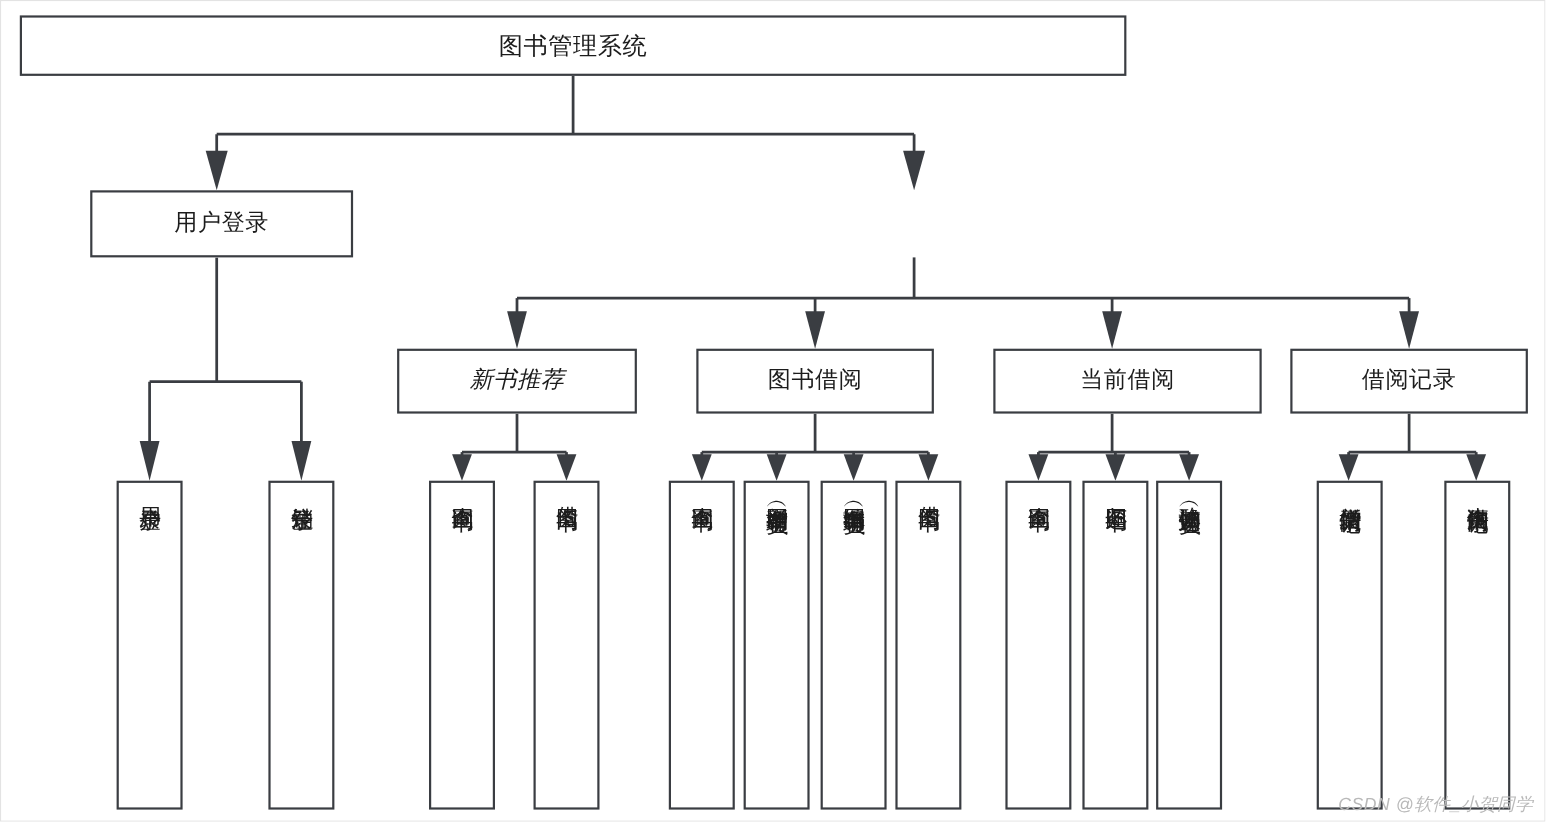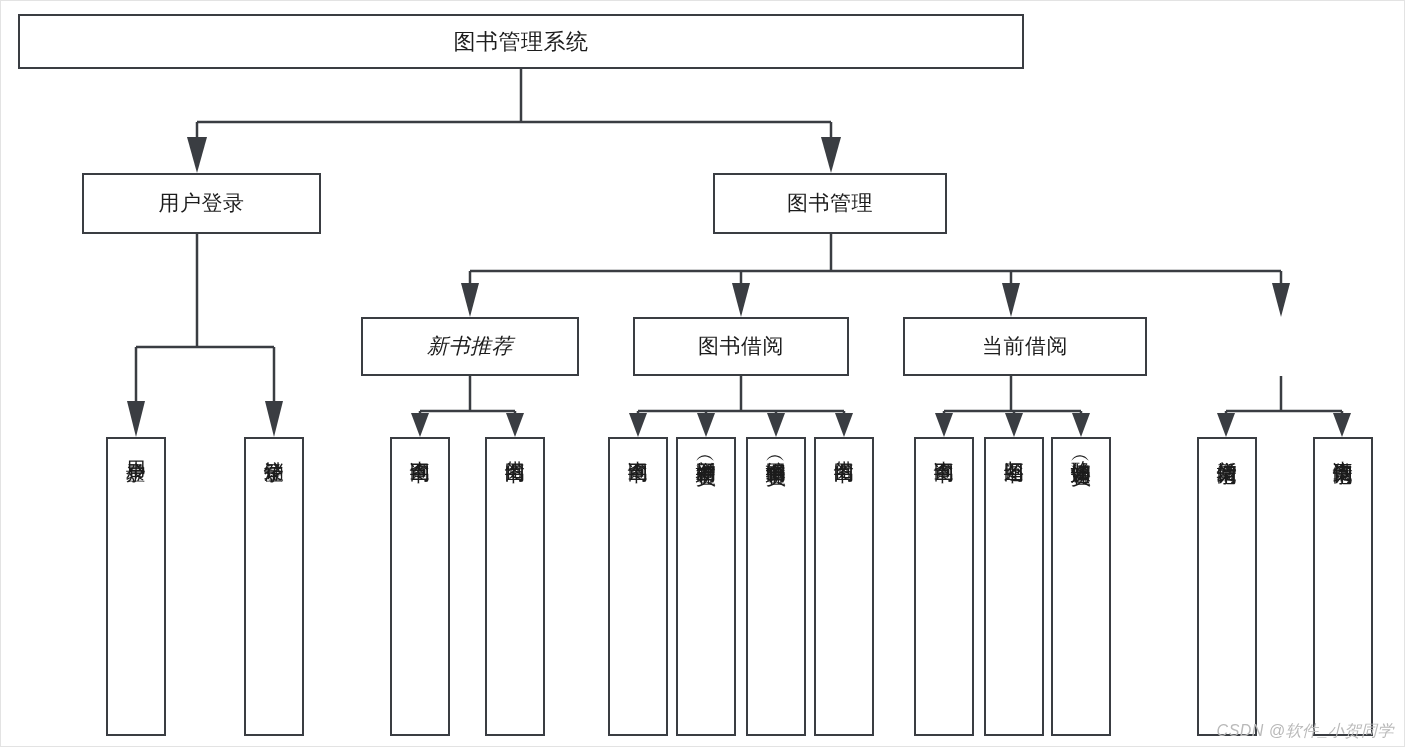--- a/index.html
+++ b/index.html
@@ -148,36 +148,36 @@
   </svg>
 
   <div class="node root" style="left:17px; top:13px; width:1006px; height:55px;">
     <span class="label">图书管理系统</span>
   </div>
 
   <div class="node" style="left:81px; top:172px; width:239px; height:61px;">
     <span class="label">用户登录</span>
   </div>
 
-  <div class="node" style="left:712px; top:172px; width:234px; height:61px;">
-    <span class="label">图书管理</span>
-  </div>
 
   <div class="node" style="left:360px; top:316px; width:218px; height:59px;font-style:italic;">
     <span class="label">新书推荐</span>
   </div>
 
   <div class="node" style="left:632px; top:316px; width:216px; height:59px;">
     <span class="label">图书借阅</span>
   </div>
 
   <div class="node" style="left:902px; top:316px; width:244px; height:59px;">
     <span class="label">当前借阅</span>
   </div>
 
+  <div class="node" style="left:1172px; top:316px; width:216px; height:59px;">
+    <span class="label">借阅记录</span>
+  </div>
 
   <div class="node vertical" style="left:105px; top:436px; width:60px; height:299px;">
     <span class="label">用户登录</span>
   </div>
 
   <div class="node vertical" style="left:243px; top:436px; width:60px; height:299px;">
     <span class="label">注销登录</span>
   </div>
 
   <div class="node vertical" style="left:389px; top:436px; width:60px; height:299px;">

